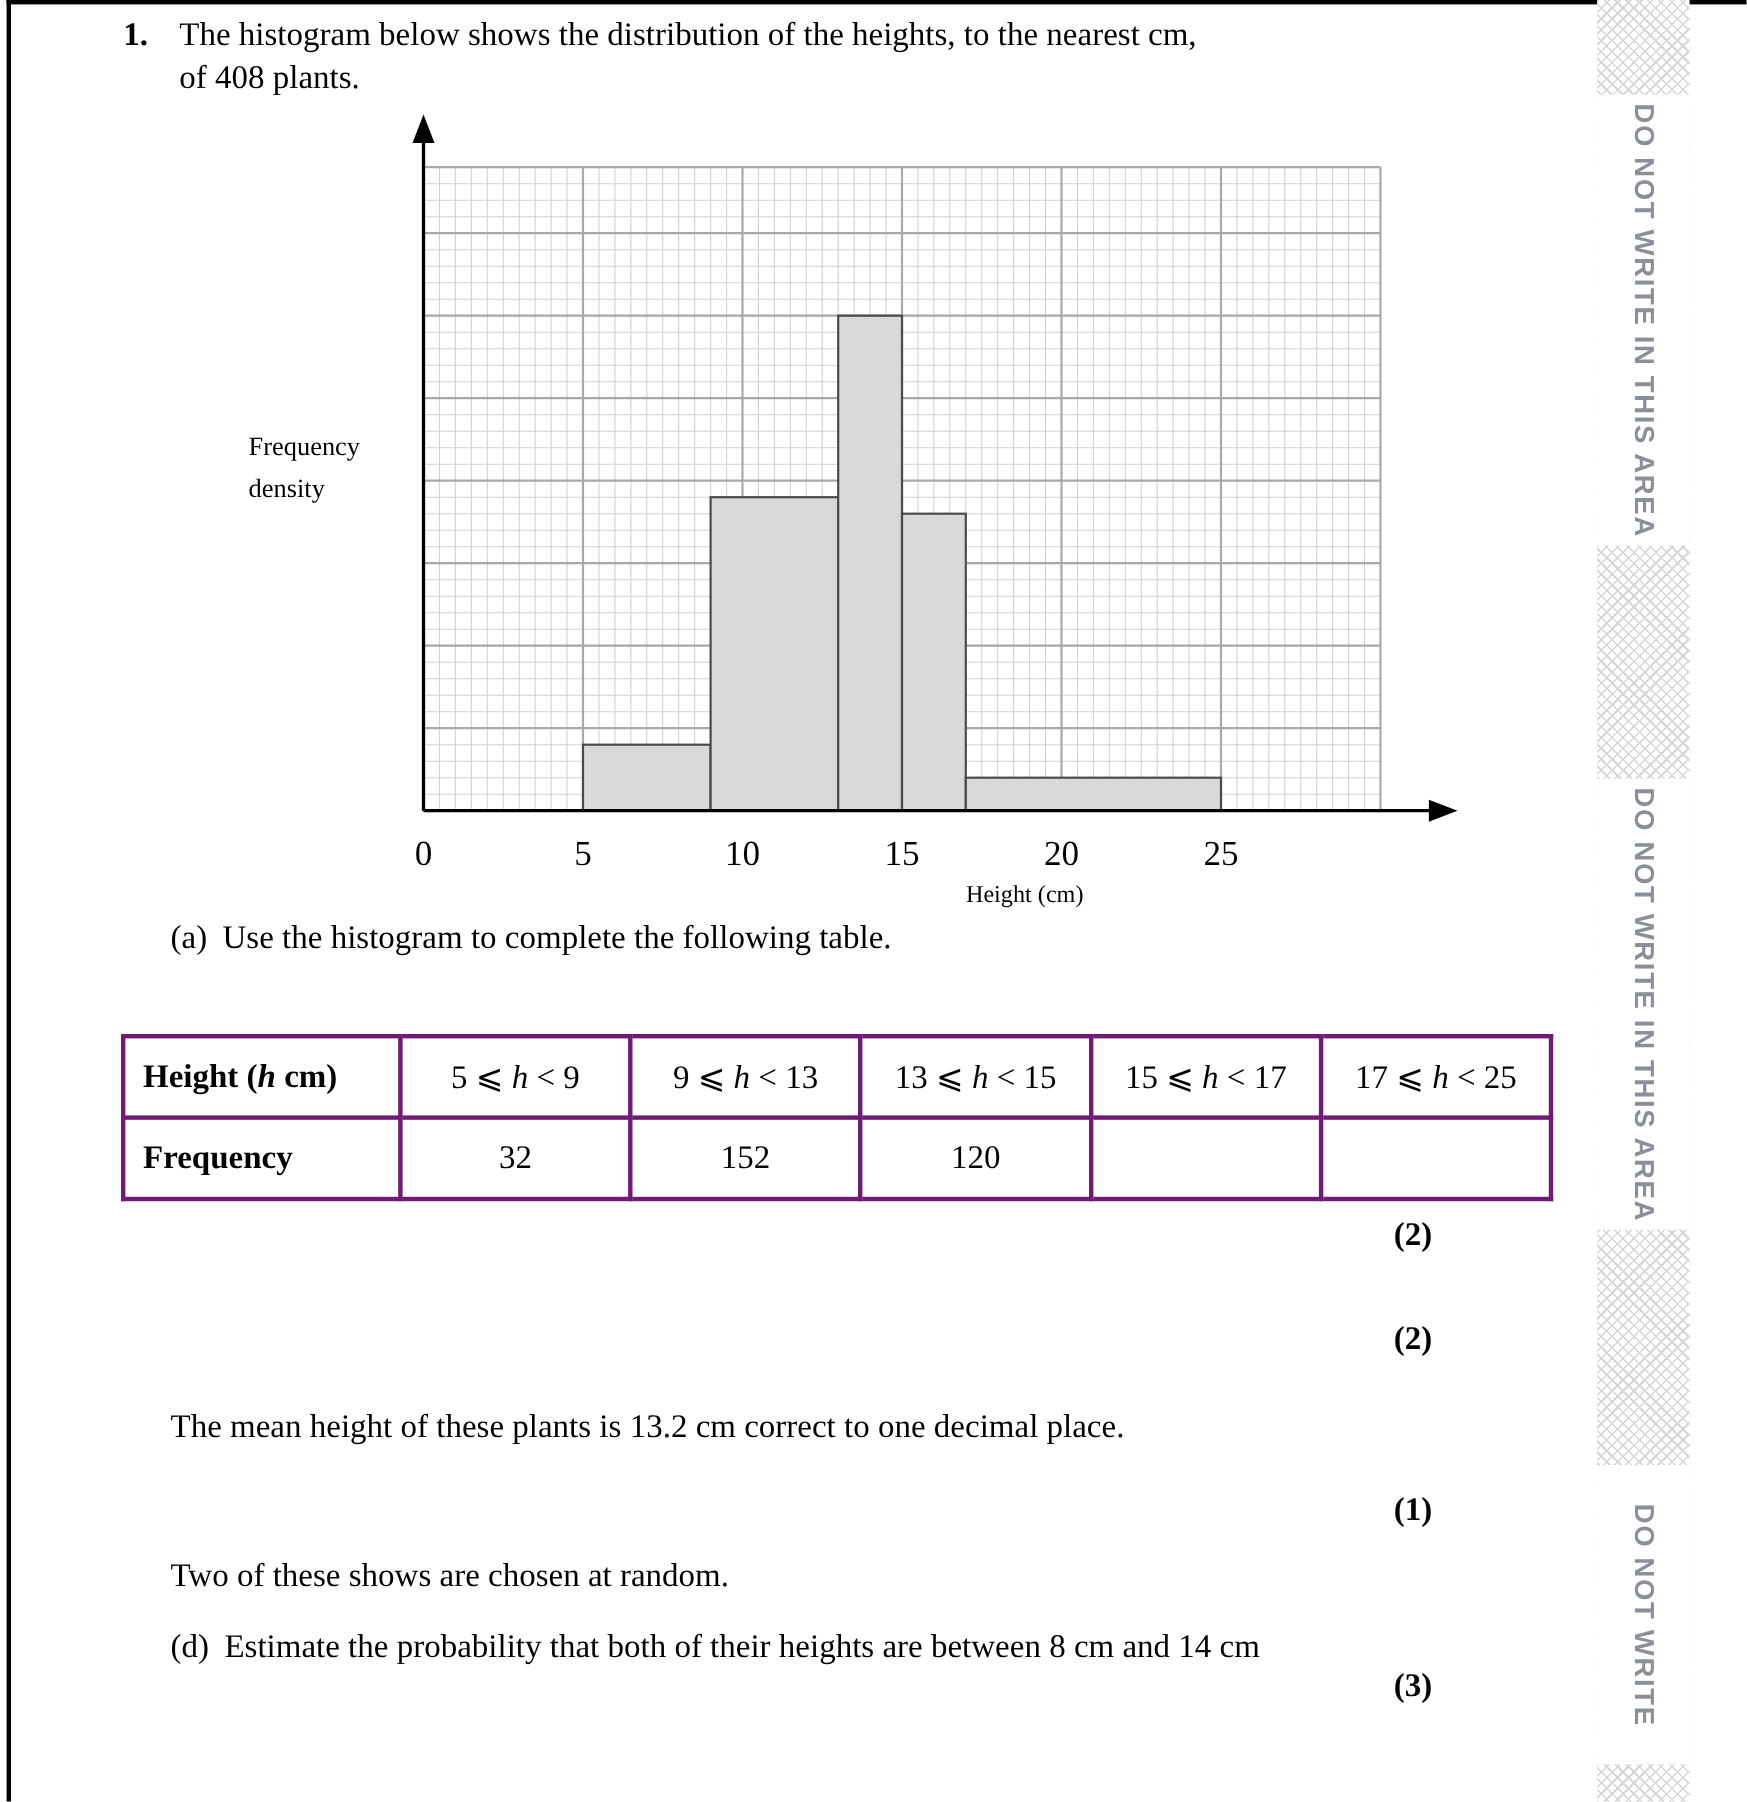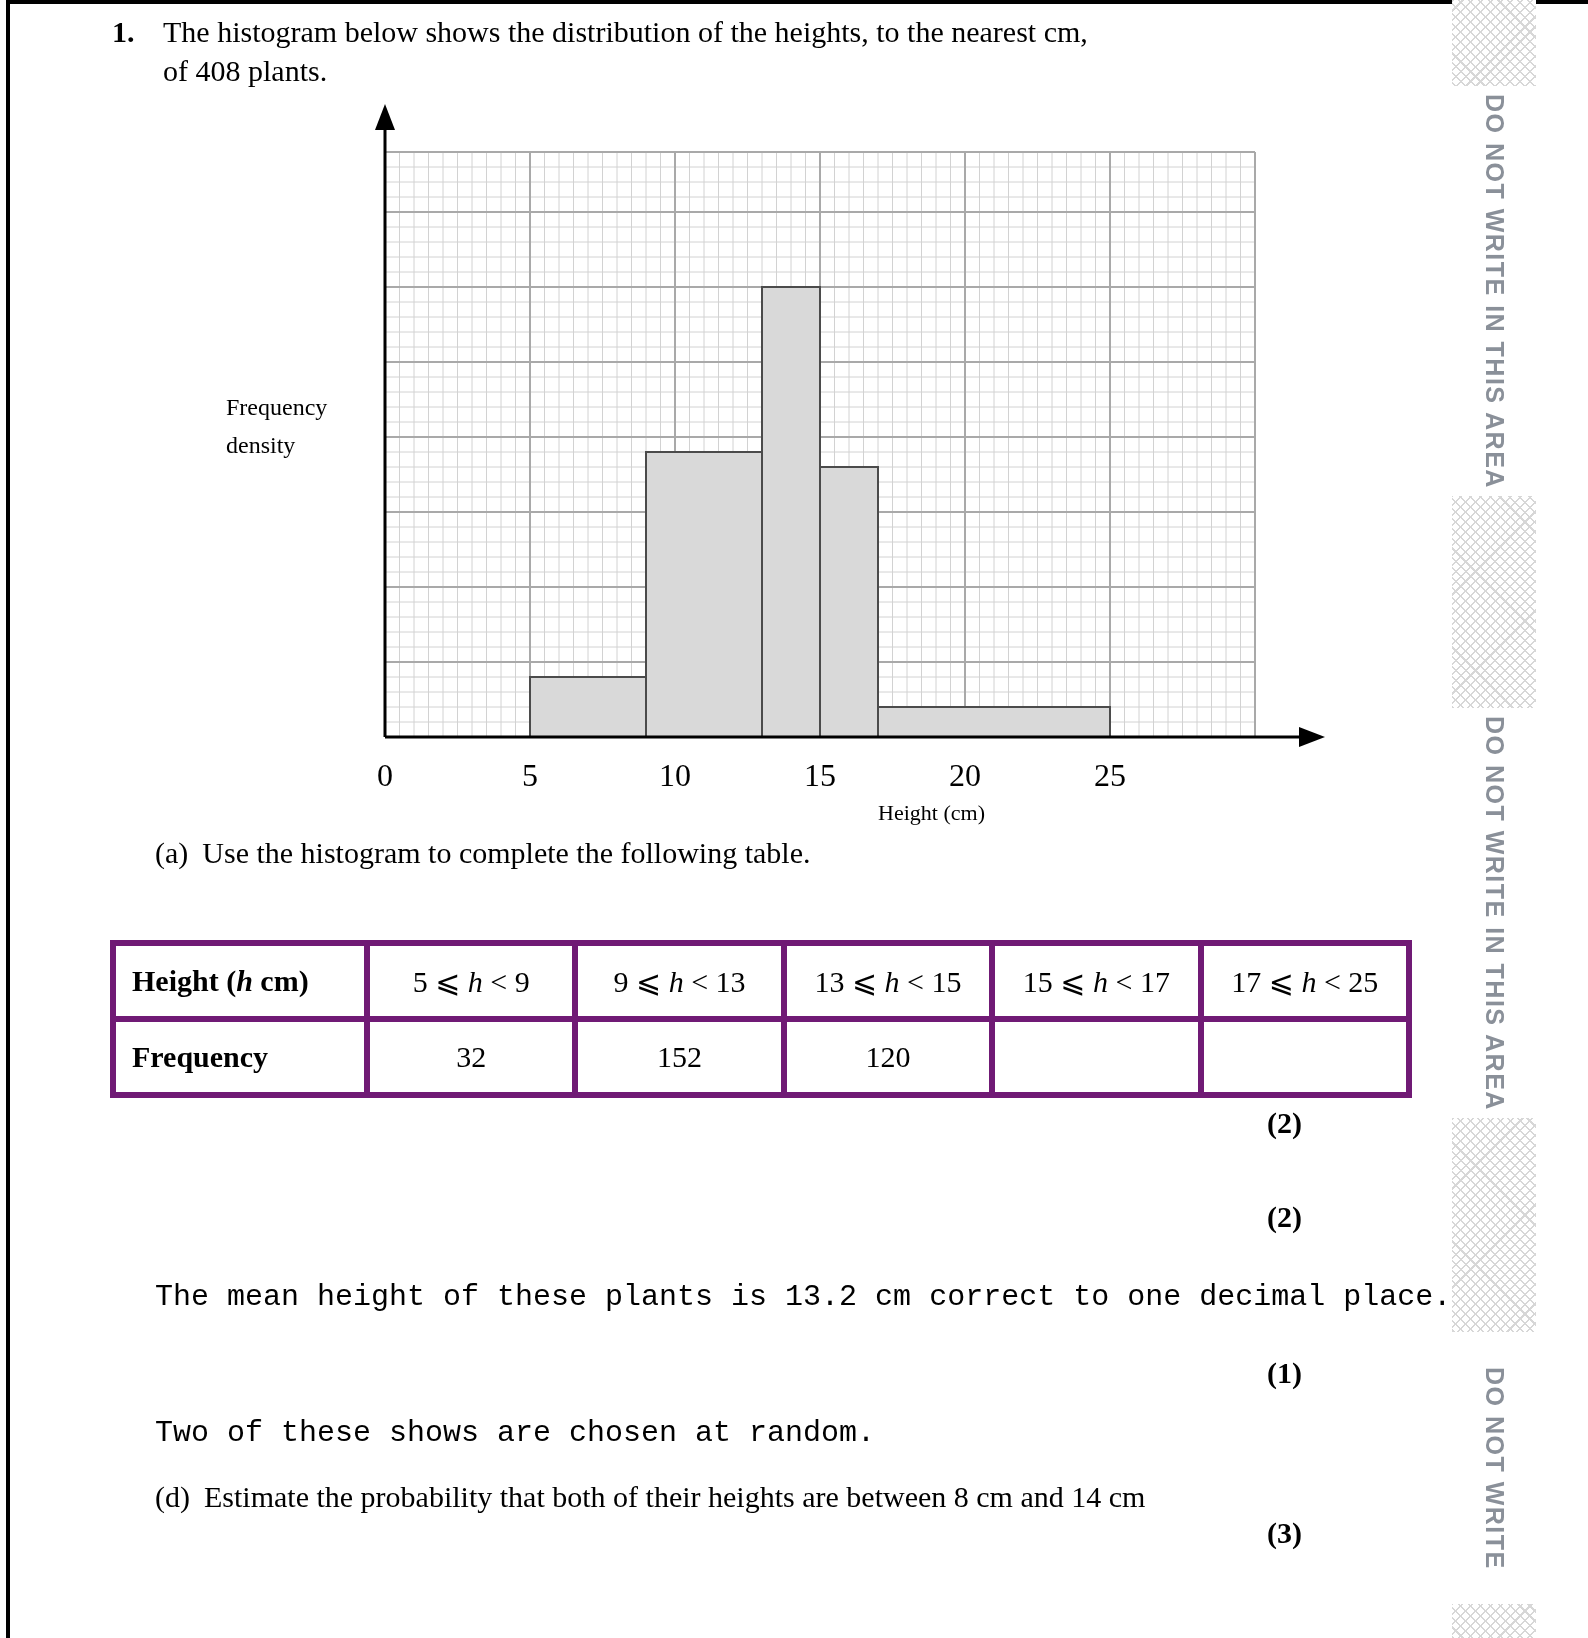--- a/index.html
+++ b/index.html
@@ -11,37 +11,37 @@
 
   .question-intro{position:absolute;left:112px;top:12px;font-size:30px;line-height:39px;display:flex;}
   .qnum{font-weight:bold;width:51px;flex:0 0 51px;}
 
   .chart{position:absolute;left:220px;top:100px;}
   .ylabel{position:absolute;left:226px;top:388px;width:175px;font-size:24px;line-height:38px;}
   .xlabel{position:absolute;left:655px;top:800px;width:330px;text-align:right;font-size:22px;}
 
   .part{position:absolute;left:155px;font-size:30px;}
   .plabel{margin-right:14px;}
-  .note{position:absolute;left:155px;font-size:30px;font-family:Liberation Mono, monospace;}
+  .note{position:absolute;left:155px;font-size:30px;}
   .marks{position:absolute;left:110px;width:1192px;text-align:right;font-weight:bold;font-size:30px;}
 
   .part-a{top:836px;}
   .marks-a{top:1106px;}
   .part-b{top:1163px;}
   .marks-b{top:1200px;}
   .mean-note{top:1280px;}
   .part-c{top:1323px;}
   .marks-c{top:1356px;}
   .random-note{top:1416px;}
   .part-d{top:1480px;}
   .marks-d{top:1516px;}
 
   .freq-table{position:absolute;left:110px;top:940px;width:1302px;border-collapse:collapse;
               font-size:30px;table-layout:fixed;border:2px solid #7c7c7c;}
-  .freq-table td{border:6px solid #701a75;height:70px;text-align:center;vertical-align:middle;padding:0 20px;}
+  .freq-table td{border:4px solid #701a75;height:70px;text-align:center;vertical-align:middle;padding:0 20px;}
   .freq-table td.row-label{text-align:left;padding-left:16px;font-weight:bold;width:212px;}
 
   .side-band{position:absolute;left:1452px;top:0;width:84px;height:1638px;
     background:
       repeating-linear-gradient(45deg,#d7d7d7 0,#d7d7d7 1.5px,transparent 1.5px,transparent 7px),
       repeating-linear-gradient(135deg,#d7d7d7 0,#d7d7d7 1.5px,transparent 1.5px,transparent 7px),
       #fff;}
   .side-text{position:absolute;left:1452px;width:84px;background:#fff;color:#8a9099;
              font-family:"Liberation Sans",sans-serif;font-weight:bold;font-size:25px;
              letter-spacing:1.5px;writing-mode:vertical-rl;display:flex;align-items:center;

